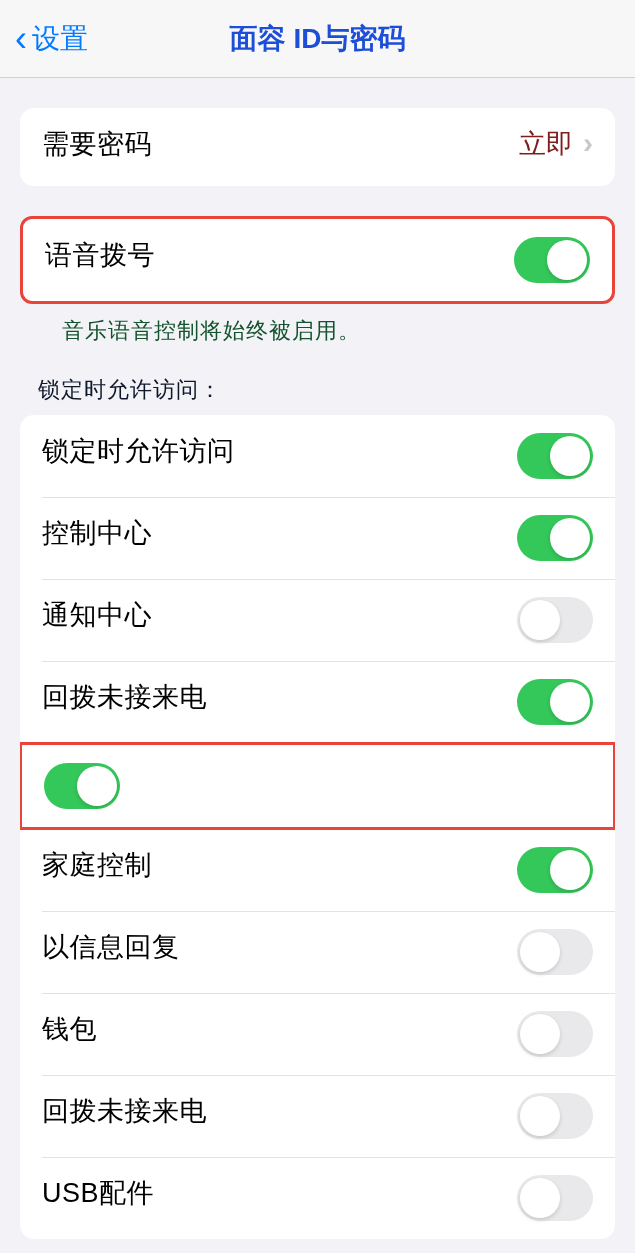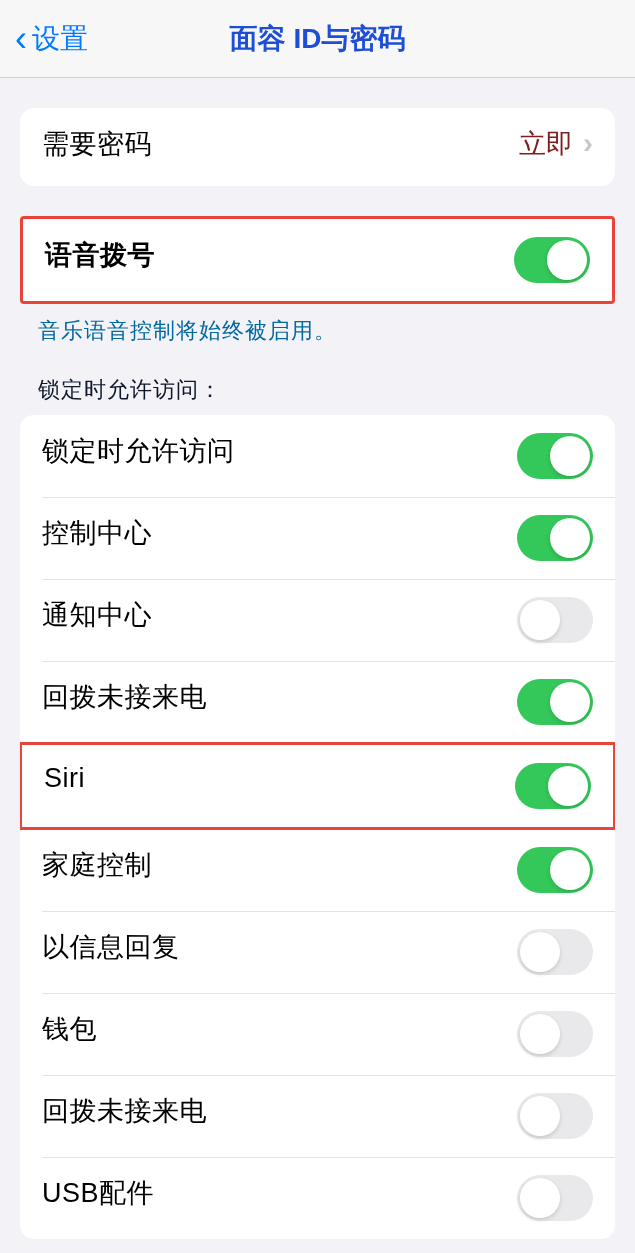--- a/index.html
+++ b/index.html
@@ -43,22 +43,21 @@
       padding: 0;
     }
     .group {
       margin: 30px 20px 0 20px;
       background: #fff;
       border-radius: 14px;
       overflow: hidden;
     }
     .group.highlighted {
       border: 3px solid #e8443a;
-      border-radius: 4px;
-      font-weight: bold;
+      border-radius: 12px;
     }
     .row {
       display: flex;
       justify-content: space-between;
       padding: 18px 22px;
       min-height: 78px;
       font-size: 27px;
       color: #000;
       position: relative;
     }
@@ -121,23 +120,24 @@
     }
     .toggle.on .toggle-knob {
       right: 3px;
     }
     .toggle.off .toggle-knob {
       left: 3px;
     }
     .footer-text {
       padding: 12px 38px 0 38px;
       font-size: 22px;
-      color: #0369a1;
+      color: #14532d;
       letter-spacing: 1px;
       line-height: 1.4;
+      margin-left: 24px;
     }
     .section-header {
       padding: 28px 38px 10px 38px;
       font-size: 22px;
       color: #0f172a;
       letter-spacing: 1px;
     }
     .group.no-top-margin {
       margin-top: 0;
     }
@@ -194,21 +194,20 @@
         <div class="toggle-knob"></div>
       </div>
     </div>
     <div class="row">
       <span class="row-label">回拨未接来电</span>
       <div class="toggle on">
         <div class="toggle-knob"></div>
       </div>
     </div>
     <div class="row highlighted-row">
-      <span class="row-label">Siri</span>
       <div class="toggle on">
         <div class="toggle-knob"></div>
       </div>
     </div>
     <div class="row">
       <span class="row-label">家庭控制</span>
       <div class="toggle on">
         <div class="toggle-knob"></div>
       </div>
     </div>

